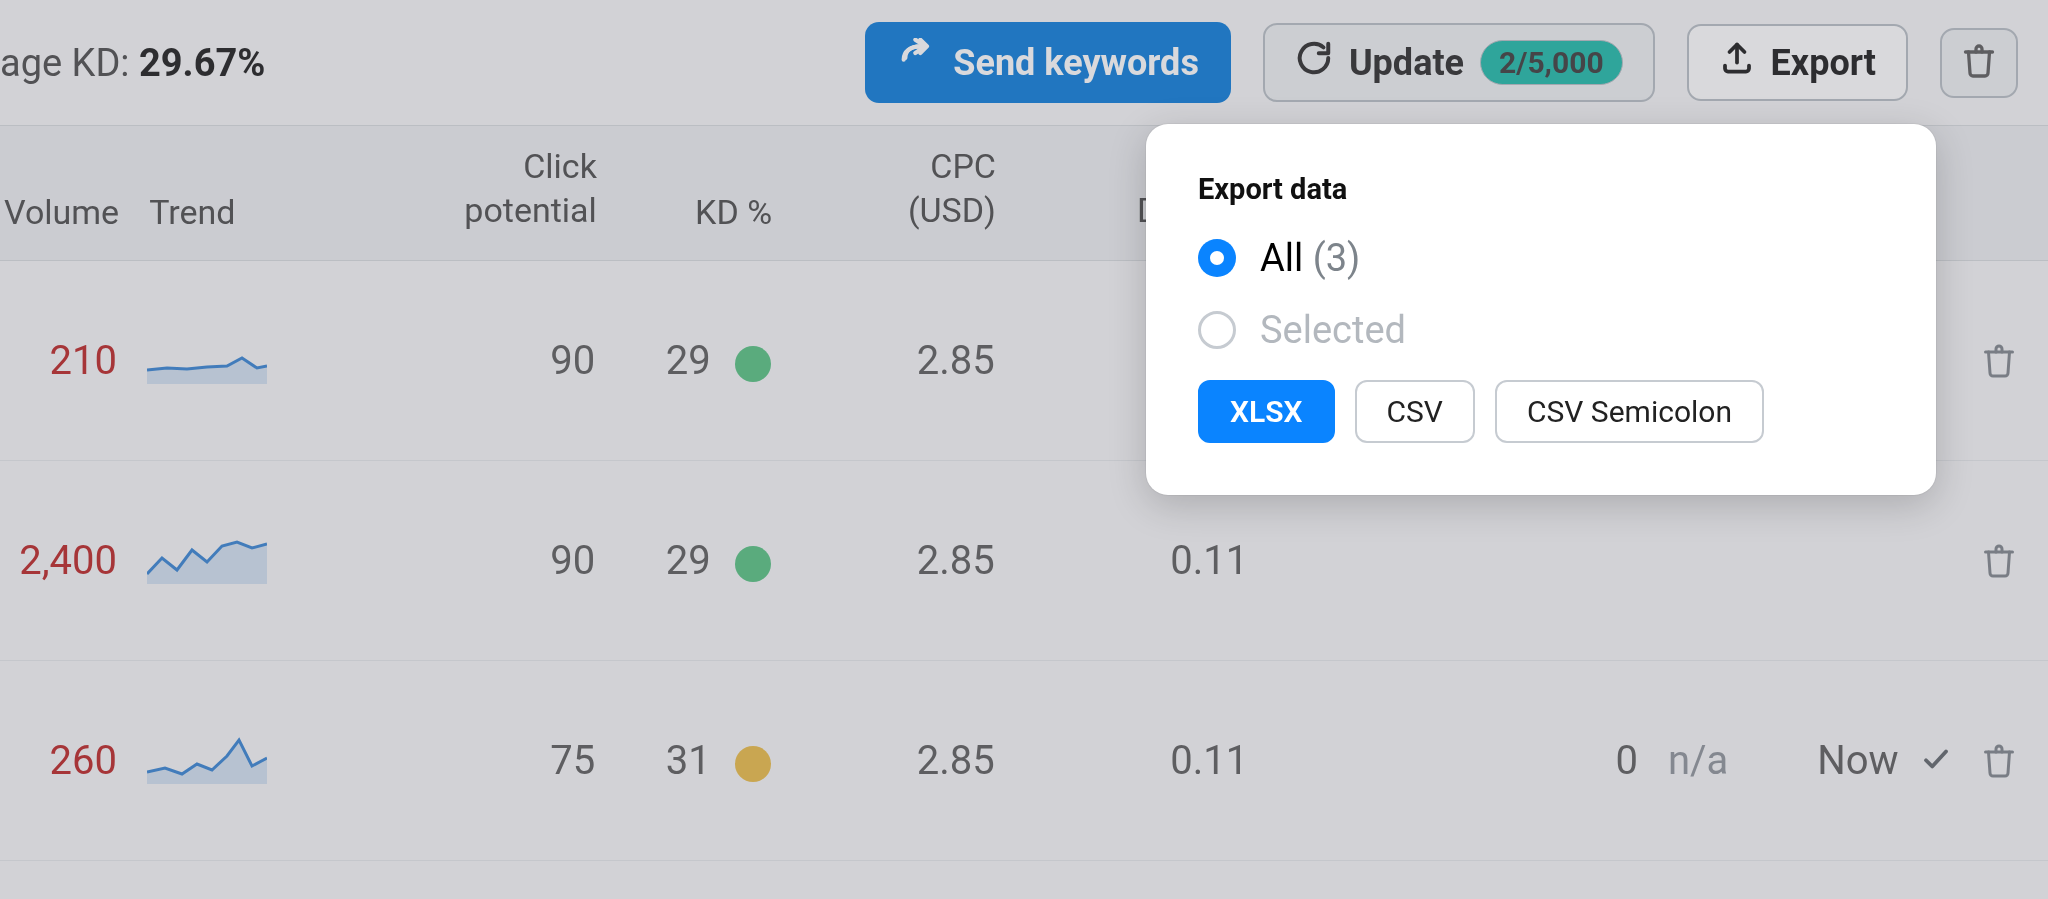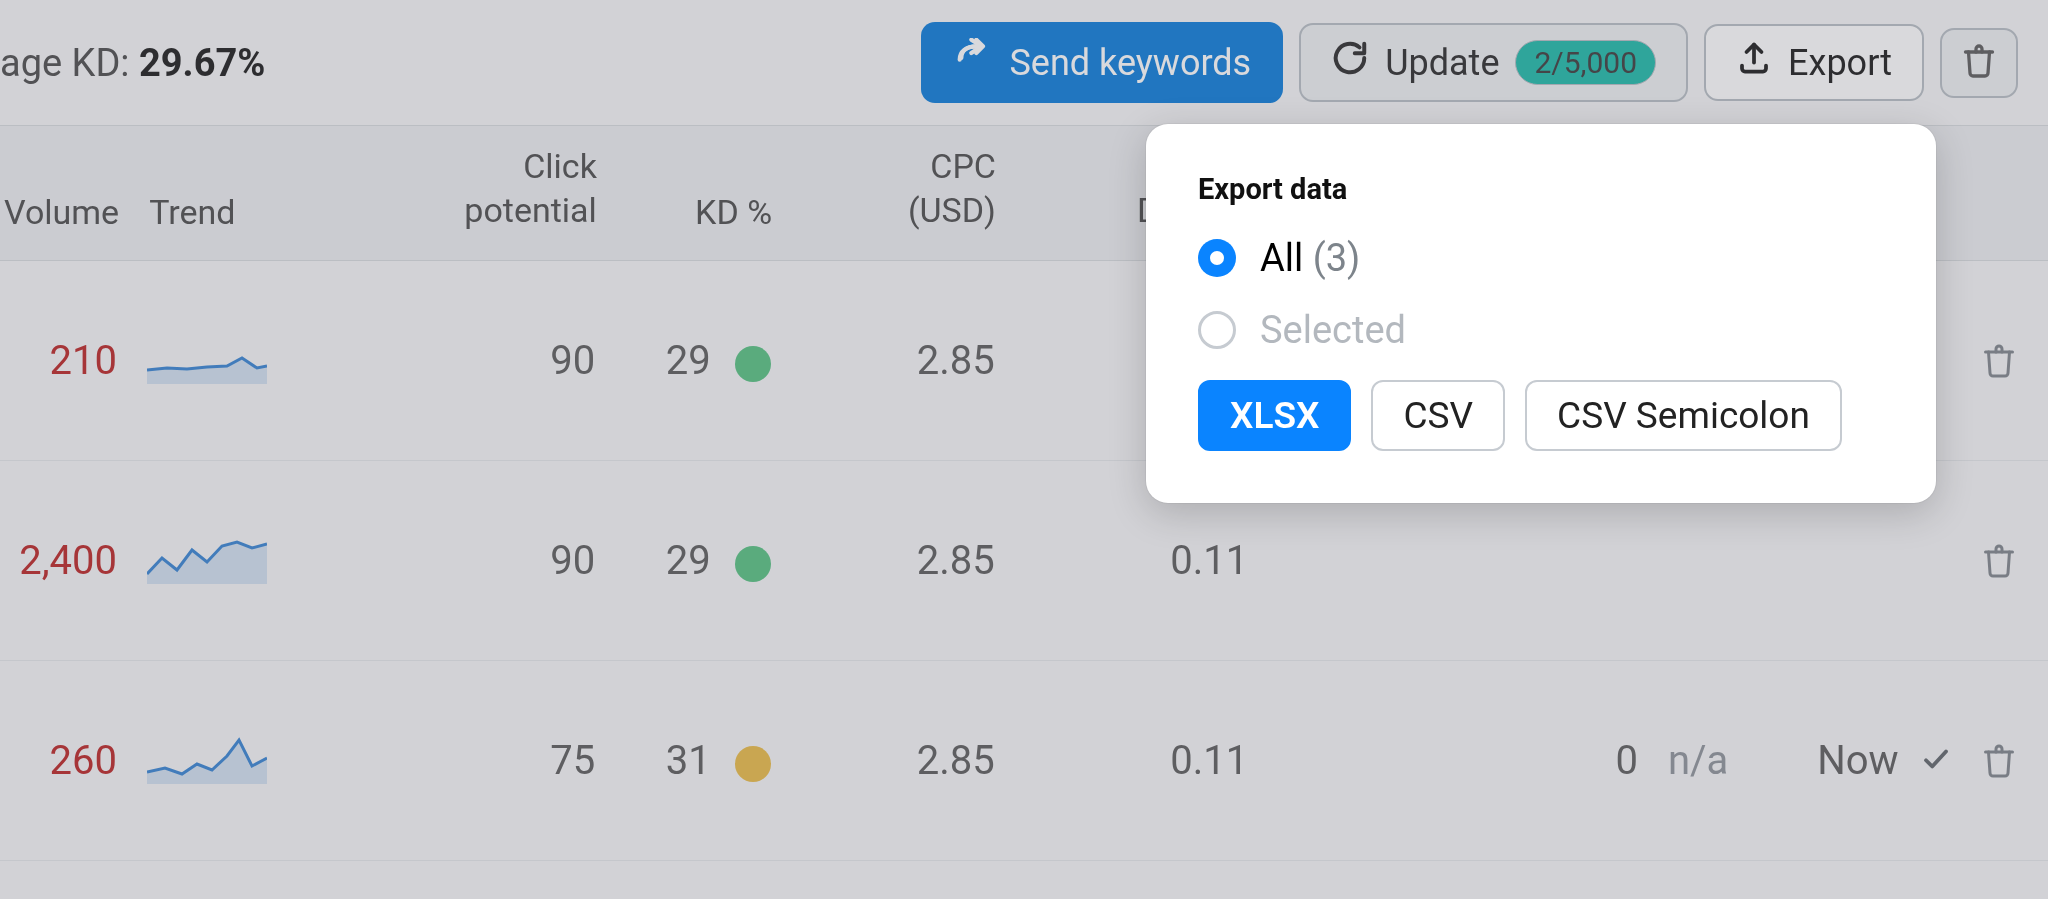--- a/index.html
+++ b/index.html
@@ -4,26 +4,26 @@
 <style>
   * { box-sizing: border-box; margin: 0; padding: 0; }
   html, body { width: 2048px; height: 899px; font-family: -apple-system, BlinkMacSystemFont, "Segoe UI", Roboto, sans-serif; }
   body { position: relative; background: #f5f6f7; overflow: hidden; }
 
   
   .page { position:absolute; inset:0; }
   .dim-overlay { position:absolute; inset:0; background:rgba(120,120,128,0.28); pointer-events:none; z-index:50; }
 
   
-  .topbar { display:flex; align-items:center; padding:22px 30px 22px 0; gap:16px; }
+  .topbar { display:flex; align-items:center; padding:22px 30px 22px 0; gap:32px; }
   .kd-label { font-size:38px; color:#444; margin-left:0; white-space:nowrap; overflow:hidden; }
   .kd-label .prefix { color:#444; }
   .kd-label .value { font-weight:700; color:#111; }
   .spacer { flex:1; }
-  .btn { display:inline-flex; align-items:center; gap:16px; border-radius:14px; padding:14px 30px; font-size:36px; font-weight:400; cursor:pointer; border:2px solid transparent; }
+  .btn { display:inline-flex; align-items:center; gap:16px; border-radius:14px; padding:14px 30px; font-size:36px; font-weight:700; cursor:pointer; border:2px solid transparent; }
   .btn-primary { background:#0077d9; color:#fff; }
   .btn-secondary { background:#eef0f2; color:#222; border-color:#b5bcc2; }
   .btn-white { background:#fff; color:#111; border-color:#b5bcc2; }
   .btn .pill { background:#14b8a6; color:#333; font-size:30px; padding:4px 18px; border-radius:999px; border:1px solid #b5bcc2; }
   .icon-btn { width:78px; height:70px; border-radius:14px; background:#eef0f2; border:2px solid #b5bcc2; display:flex; align-items:center; justify-content:center; cursor:pointer; }
 
   
   .table { width:100%; }
   .thead { display:flex; align-items:flex-end; border-top:1px solid #d6dadd; border-bottom:1px solid #d6dadd; background:#eceef0; padding:18px 0 28px 0; }
   .th { font-size:34px; color:#444; text-align:right; }
@@ -71,21 +71,21 @@
     z-index:100;
   }
   .popover h2 { font-size:29px; font-weight:700; color:#111; margin-bottom:30px; }
   .radio-row { display:flex; align-items:center; gap:24px; font-size:38px; margin:18px 0 28px 0; cursor:pointer; }
   .radio-row.disabled { color:#b3b8be; cursor:default; }
   .radio { width:38px; height:38px; border-radius:50%; border:3px solid #c6cbd1; display:flex; align-items:center; justify-content:center; flex-shrink:0; }
   .radio.checked { border:none; background:#0a84ff; }
   .radio.checked::after { content:""; width:14px; height:14px; border-radius:50%; background:#fff; }
   .radio-label .count { color:#7d848b; }
   .format-row { display:flex; gap:20px; margin-top:18px; }
-  .fmt-btn { font-size:37px; padding:12px 30px; border-radius:12px; border:2px solid #c6cbd1; background:#fff; color:#222; cursor:pointer; }
+  .fmt-btn { font-size:30px; padding:12px 30px; border-radius:12px; border:2px solid #c6cbd1; background:#fff; color:#222; cursor:pointer; }
   .fmt-btn.active { background:#0a84ff; border-color:#0a84ff; color:#fff; font-weight:600; }
 
 </style>
 </head>
 <body>
 
 <div class="page">
 
   <div class="topbar">
     <div class="kd-label">

